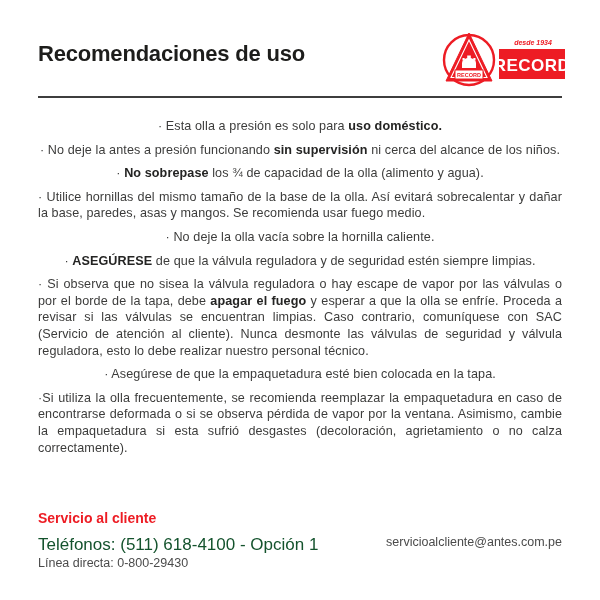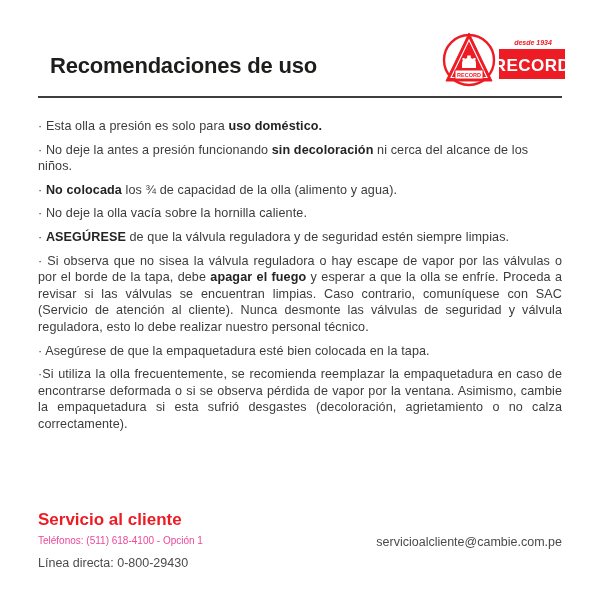--- a/index.html
+++ b/index.html
@@ -1,37 +1,37 @@
 <!DOCTYPE html>
 <html><head>
 <meta charset="utf-8">
 <style>
   html,body{margin:0;padding:0;background:#fff;}
   .page{
     position:relative;width:600px;height:600px;background:#ffffff;
     font-family:"Liberation Sans", sans-serif;overflow:hidden;
   }
   .title{
-    position:absolute;left:38px;top:41px;margin:12px;
+    position:absolute;left:38px;top:41px;margin:0;
     font-size:22px;font-weight:800;color:#1d1d1b;letter-spacing:-0.2px;text-align:right;
   }
   .logo{position:absolute;left:442px;top:29px;width:124px;height:58px;}
   .divider{position:absolute;left:38px;top:96px;width:524px;height:2px;background:#3d3d3d;}
   .content{
     position:absolute;left:38px;top:118px;width:524px;
     color:#3c3c3b;font-size:12.6px;line-height:16.6px;letter-spacing:0.1px;
   }
-  .bullet{margin:0 0 7px 0;}
+  .bullet{margin:0 0 7px 0;text-align:center;}
   .bullet.justify{text-align:justify;}
   .bullet strong{font-weight:700;color:#242423;}
   .footer-title{
     position:absolute;left:38px;top:510px;margin:0;
-    font-size:17px;font-weight:700;color:#ed1c24;
+    font-size:14px;font-weight:700;color:#ed1c24;
   }
-  .footer-phone{position:absolute;left:38px;top:535px;font-size:10px;color:#ec4899;}
+  .footer-phone{position:absolute;left:38px;top:535px;font-size:17px;color:#14532d;}
   .footer-direct{position:absolute;left:38px;top:556px;font-size:12.5px;color:#4b4b4b;}
   .footer-email{position:absolute;right:38px;top:535px;font-size:12.5px;color:#4b4b4b;text-decoration:none;}
 </style>
 </head>
 <body>
 
 <div class="page">
 
   <h1 class="title">Recomendaciones de uso</h1>
 
@@ -57,27 +57,28 @@
         <rect x="13" y="41" width="28" height="9" fill="#ffffff" stroke="#ed1c24" stroke-width="1"></rect>
         <text x="27" y="48" text-anchor="middle" font-size="5.5" font-weight="bold" fill="#ed1c24">RECORD</text>
       </g>
     </svg>
   </div>
 
   <div class="divider"></div>
 
   <div class="content" id="bullets">
       <p class="bullet"><span>· Esta olla a presión es solo para </span><strong>uso doméstico.</strong></p>
-      <p class="bullet"><span>· No deje la antes a presión funcionando </span><strong>sin decoloración</strong><span> ni cerca del alcance de los niños.</span></p>
-      <p class="bullet"><span>· </span><strong>No colocada</strong><span> los ¾ de capacidad de la olla (alimento y agua).</span></p>
+      <p class="bullet"><span>· No deje la antes a presión funcionando </span><strong>sin supervisión</strong><span> ni cerca del alcance de los niños.</span></p>
+      <p class="bullet"><span>· </span><strong>No sobrepase</strong><span> los ¾ de capacidad de la olla (alimento y agua).</span></p>
+      <p class="bullet justify"><span>· Utilice hornillas del mismo tamaño de la base de la olla. Así evitará sobrecalentar y dañar la base, paredes, asas y mangos. Se recomienda usar fuego medio.</span></p>
       <p class="bullet"><span>· No deje la olla vacía sobre la hornilla caliente.</span></p>
       <p class="bullet"><span>· </span><strong>ASEGÚRESE</strong><span> de que la válvula reguladora y de seguridad estén siempre limpias.</span></p>
       <p class="bullet justify"><span>· Si observa que no sisea la válvula reguladora o hay escape de vapor por las válvulas o por el borde de la tapa, debe </span><strong>apagar el fuego</strong><span> y esperar a que la olla se enfríe. Proceda a revisar si las válvulas se encuentran limpias. Caso contrario, comuníquese con SAC (Servicio de atención al cliente). Nunca desmonte las válvulas de seguridad y válvula reguladora, esto lo debe realizar nuestro personal técnico.</span></p>
       <p class="bullet"><span>· Asegúrese de que la empaquetadura esté bien colocada en la tapa.</span></p>
       <p class="bullet justify"><span>·Si utiliza la olla frecuentemente, se recomienda reemplazar la empaquetadura en caso de encontrarse deformada o si se observa pérdida de vapor por la ventana. Asimismo, cambie la empaquetadura si esta sufrió desgastes (decoloración, agrietamiento o no calza correctamente).</span></p>
     </div>
 
   <p class="footer-title">Servicio al cliente</p>
   <div class="footer-phone">Teléfonos: (511) 618-4100 - Opción 1</div>
   <div class="footer-direct">Línea directa: 0-800-29430</div>
-  <a class="footer-email" href="#">servicioalcliente@cambie.com.pe</a>
+  <a class="footer-email" href="#">servicioalcliente@antes.com.pe</a>
 
 </div>
 
 </body></html>

